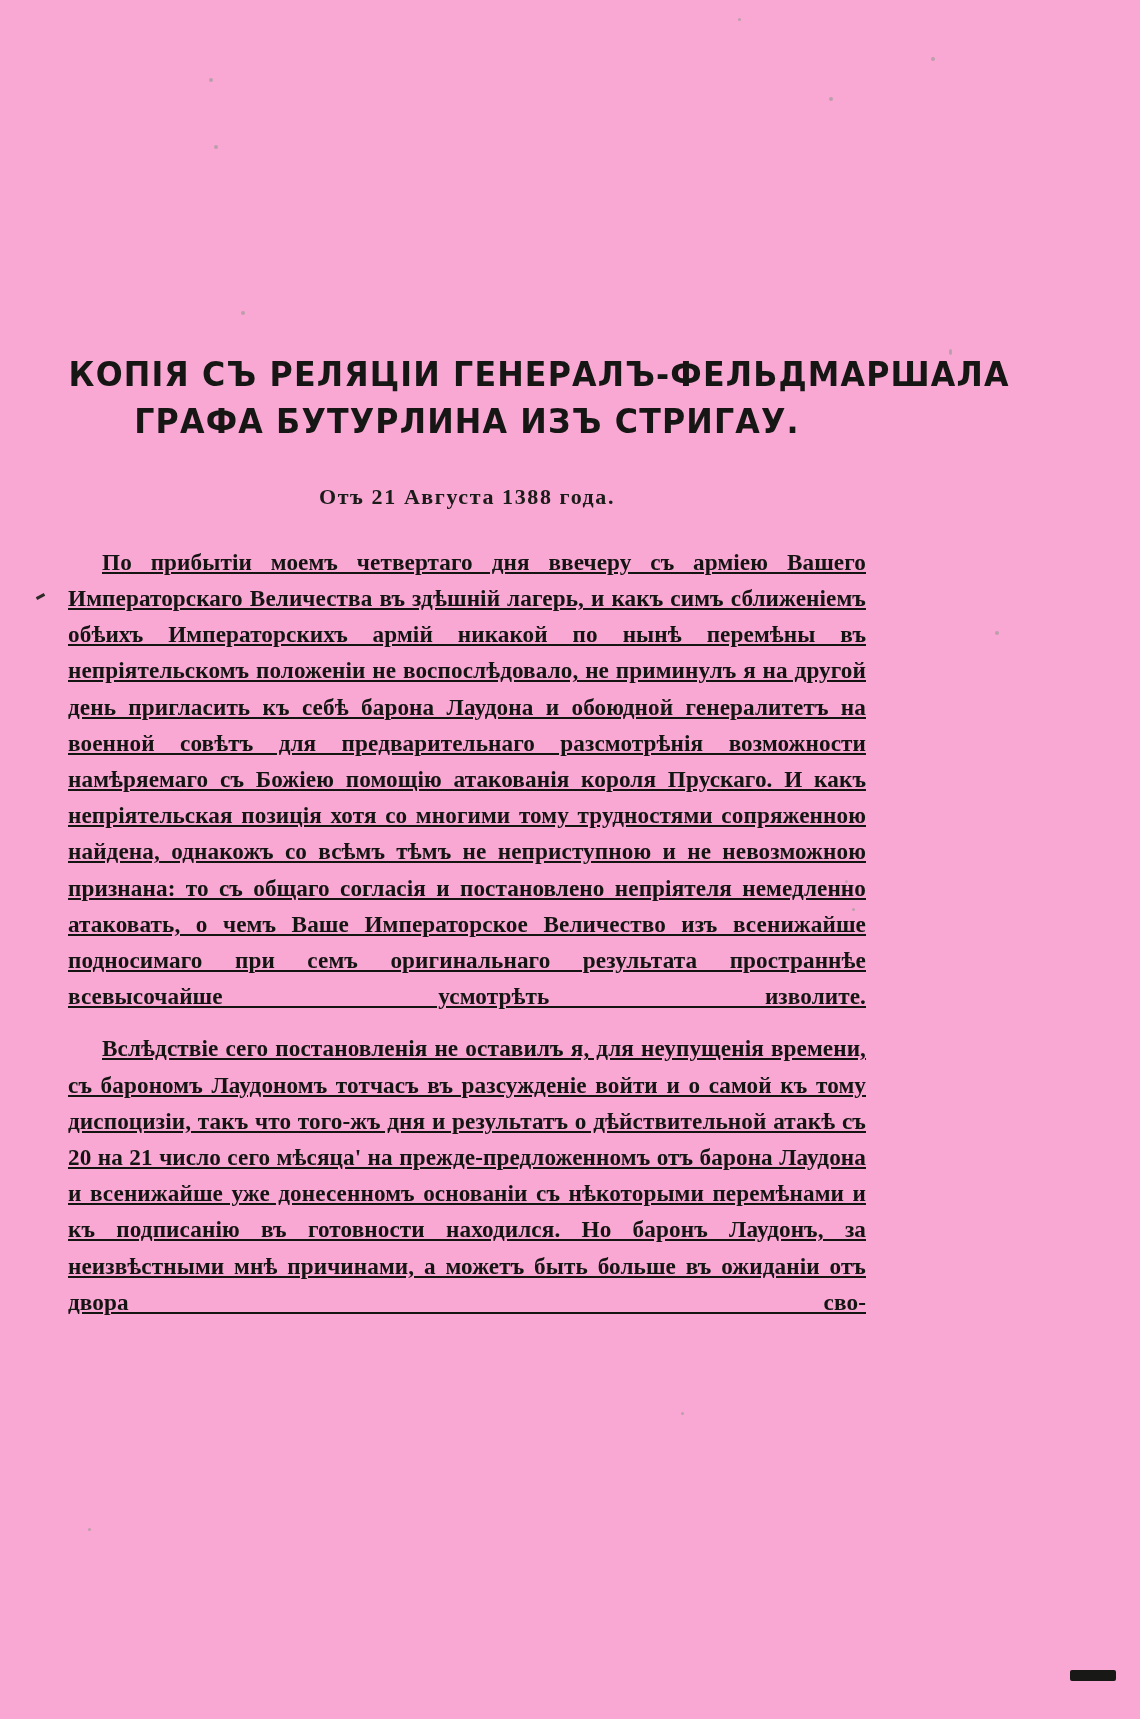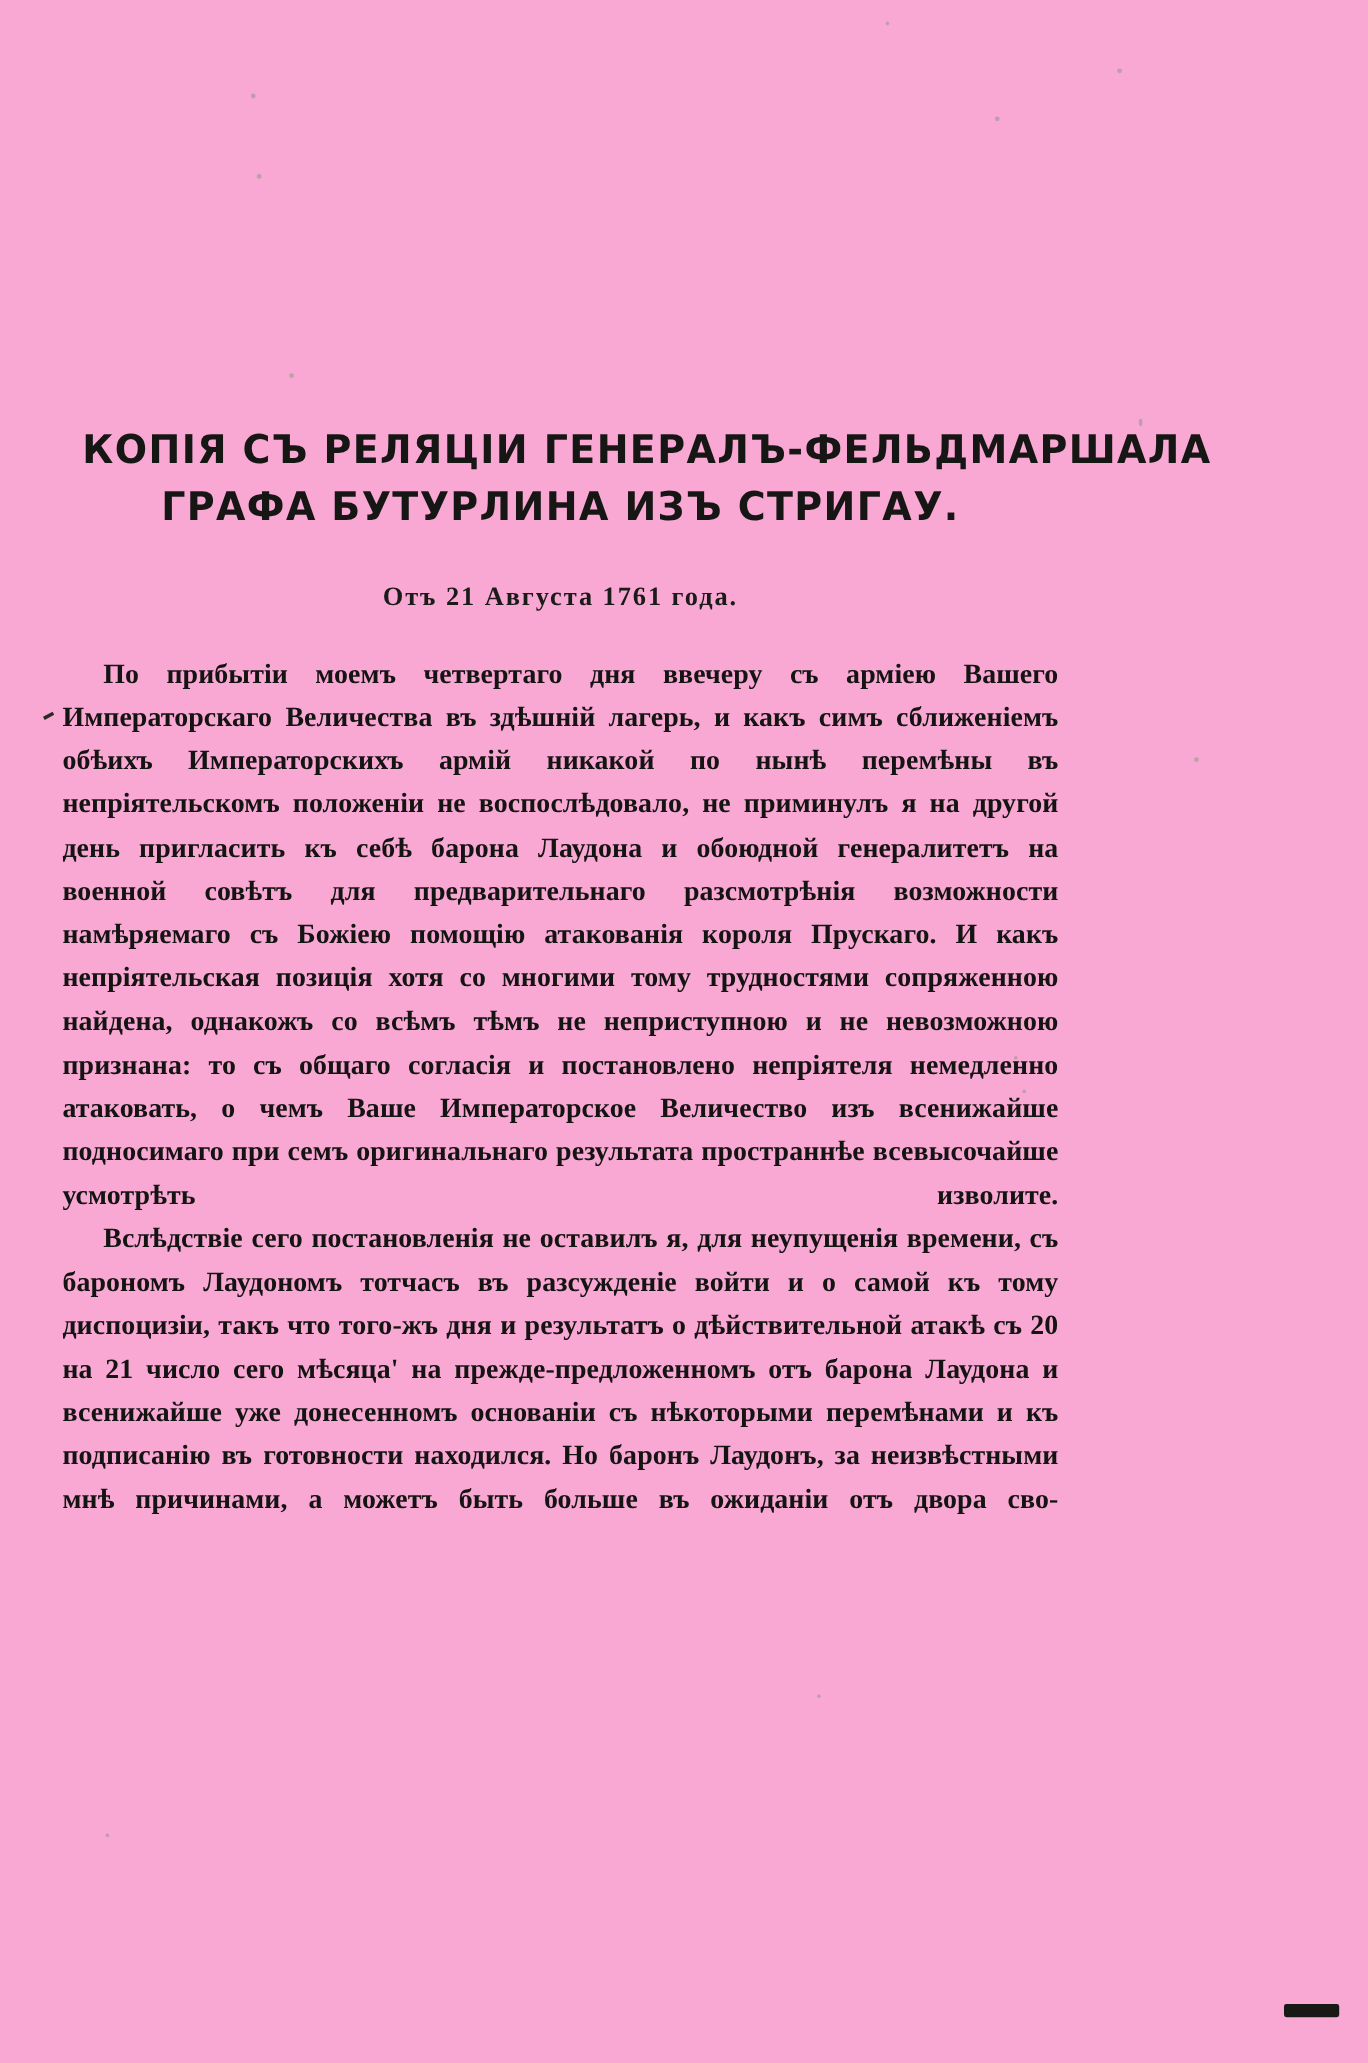--- a/index.html
+++ b/index.html
@@ -60,24 +60,25 @@
   .body-text {
     margin-top: 34px;
     font-size: 23.2px;
     line-height: 36.2px;
     text-align: justify;
     color: #141412;
     font-weight: 600;
     letter-spacing: 0.1px;
   }
   .body-text p {
-    margin: 0;
+    margin: 16px;
     text-indent: 34px;
     text-align: justify;
     text-align-last: justify;
+    text-decoration: underline;
   }
   .body-text p.last-ragged {
     text-align-last: justify;
   }
   .mark-left {
     position: absolute;
     left: 36px;
     top: 595px;
     width: 9px;
     height: 3px;
@@ -114,21 +115,21 @@
 
   <div class="mark-left"></div>
 
   <div class="content">
 
     <h1 class="title">
       <span class="line">КОПІЯ СЪ РЕЛЯЦІИ ГЕНЕРАЛЪ-ФЕЛЬДМАРШАЛА</span>
       <span class="line">ГРАФА БУТУРЛИНА ИЗЪ СТРИГАУ.</span>
     </h1>
 
-    <div class="subtitle">Отъ 21 Августа 1761 года.</div>
+    <div class="subtitle">Отъ 21 Августа 1388 года.</div>
 
     <div class="body-text">
       <p>По прибытіи моемъ четвертаго дня ввечеру съ арміею Вашего Императорскаго Величества въ здѣшній лагерь, и какъ симъ сближеніемъ обѣихъ Императорскихъ армій никакой по нынѣ перемѣны въ непріятельскомъ положеніи не воспослѣдовало, не приминулъ я на другой день пригласить къ себѣ барона Лаудона и обоюдной генералитетъ на военной совѣтъ для предварительнаго разсмотрѣнія возможности намѣряемаго съ Божіею помощію атакованія короля Прускаго. И какъ непріятельская позиція хотя со многими тому трудностями сопряженною найдена, однакожъ со всѣмъ тѣмъ не неприступною и не невозможною признана: то съ общаго согласія и постановлено непріятеля немедленно атаковать, о чемъ Ваше Императорское Величество изъ всенижайше подносимаго при семъ оригинальнаго результата пространнѣе всевысочайше усмотрѣть изволите.</p>
       <p class="last-ragged">Вслѣдствіе сего постановленія не оставилъ я, для неупущенія времени, съ барономъ Лаудономъ тотчасъ въ разсужденіе войти и о самой къ тому диспоцизіи, такъ что того-жъ дня и результатъ о дѣйствительной атакѣ съ 20 на 21 число сего мѣсяца' на прежде-предложенномъ отъ барона Лаудона и всенижайше уже донесенномъ основаніи съ нѣкоторыми перемѣнами и къ подписанію въ готовности находился. Но баронъ Лаудонъ, за неизвѣстными мнѣ причинами, а можетъ быть больше въ ожиданіи отъ двора сво-</p>
     </div>
 
   </div>
 
   <div class="corner-mark"></div>
 </div>

